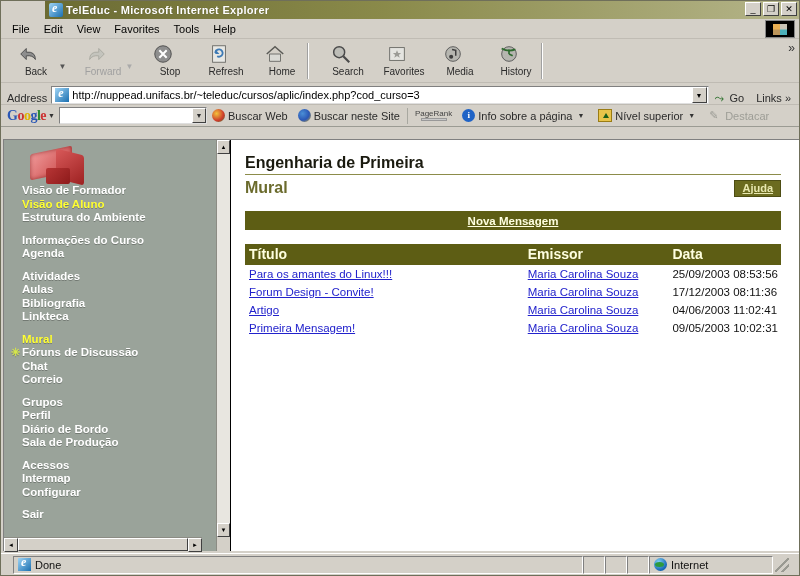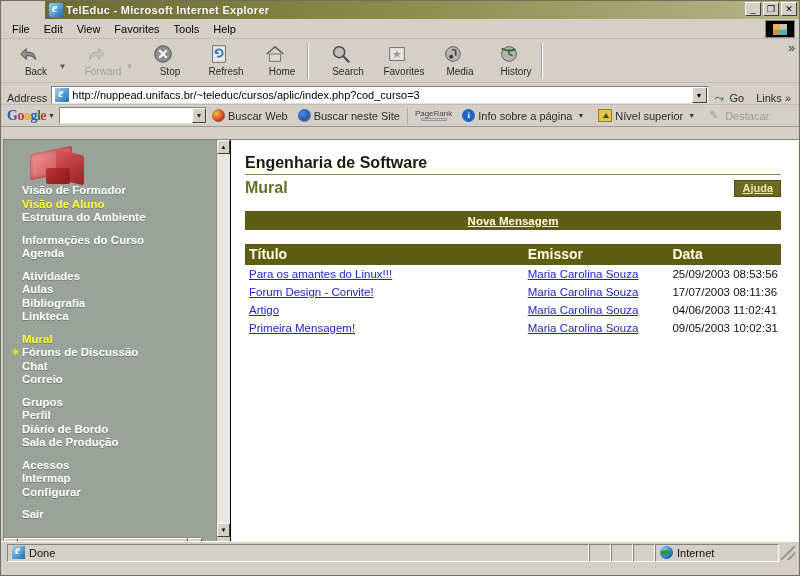--- a/index.html
+++ b/index.html
@@ -336,26 +336,26 @@
   }
   table#msgs td a{
     color:#2222cc; text-decoration:underline;
   }
   .col-titulo{ width: 52%; }
   .col-emissor{ width: 27%; }
   .col-data{ width: 21%; }
 
   
   #statusbar{
-    position:absolute; left:0; bottom:12px;
+    position:absolute; left:0; bottom:0;
     width:800px; height:22px;
     background:#d4d0c8;
     display:flex; align-items:center;
     border-top:1px solid #ffffff;
-    padding: 0 6px;
+    padding: 0 12px;
   }
   .sb-panel{
     height:18px; border:1px solid #808080;
     border-right-color:#fff;border-bottom-color:#fff;
     display:flex;align-items:center;
     padding:0 4px; gap:4px;
   }
   #sb-done{ flex:1; }
   #sb-done .ieic{
     width:13px;height:13px;
@@ -621,21 +621,21 @@
       </div>
 
       <div id="sb-hscroll">
         <div class="sbtn" style="width:14px">◄</div>
         <div class="thumb"></div>
         <div class="sbtn" style="width:14px">►</div>
       </div>
     </div>
 
     <div id="content">
-      <div id="course-title">Engenharia de Software</div>
+      <div id="course-title">Engenharia de Primeira</div>
 
       <div id="tool-row">
         <div id="tool-title">Mural</div>
         <div id="help-btn">Ajuda</div>
       </div>
 
       <div id="new-msg-bar">
         <a href="#">Nova Mensagem</a>
       </div>
 
@@ -649,21 +649,21 @@
         </thead>
         <tbody>
           <tr>
             <td><a href="#">Para os amantes do Linux!!!</a></td>
             <td><a href="#">Maria Carolina Souza</a></td>
             <td>25/09/2003 08:53:56</td>
           </tr>
           <tr>
             <td><a href="#">Forum Design - Convite!</a></td>
             <td><a href="#">Maria Carolina Souza</a></td>
-            <td>17/07/2003 08:11:36</td>
+            <td>17/12/2003 08:11:36</td>
           </tr>
           <tr>
             <td><a href="#">Artigo</a></td>
             <td><a href="#">Maria Carolina Souza</a></td>
             <td>04/06/2003 11:02:41</td>
           </tr>
           <tr>
             <td><a href="#">Primeira Mensagem!</a></td>
             <td><a href="#">Maria Carolina Souza</a></td>
             <td>09/05/2003 10:02:31</td>

